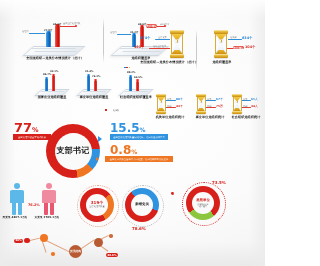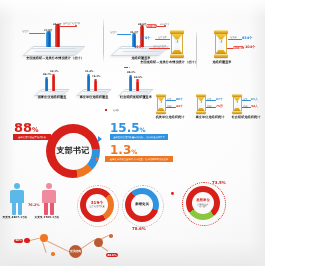--- a/index.html
+++ b/index.html
@@ -356,31 +356,31 @@
                 #d8201a 330deg 360deg);">
     <div class="hole" style="left:8.5px;top:8.5px;width:37px;height:37px;background:#fafafa;">
       <span class="cn" style="font-size:8px;font-weight:bold;color:#1a1a1a;letter-spacing:.3px;">支部书记</span>
     </div>
   </div>
 
   <div class="abs" style="left:98px;top:136px;width:0;height:0;border-top:3px solid transparent;border-bottom:3px solid transparent;border-left:4px solid #2f93e0;"></div>
   <div class="abs" style="left:96px;top:157px;width:0;height:0;border-top:2.6px solid transparent;border-bottom:2.6px solid transparent;border-left:3.6px solid #ef7622;"></div>
 
   <div class="bignum abs" style="left:14px;top:121px;color:#d8201a;font-size:13px;">
-    <span>88</span><span class="pct">%</span>
+    <span>77</span><span class="pct">%</span>
   </div>
   <div class="banner red abs" style="left:13px;top:134px;width:38px;height:6px;">全国党组织覆盖率统计数据</div>
 
   <div class="bignum abs" style="left:110px;top:122px;color:#2f93e0;font-size:12px;">
     <span>15.5</span><span class="pct">%</span>
   </div>
   <div class="banner blue abs" style="left:110px;top:134px;width:58px;height:6px;">全国基层党组织数量同比增长，党员队伍持续壮大</div>
 
   <div class="bignum abs" style="left:110px;top:144px;color:#ef7622;font-size:12px;">
-    <span>1.3</span><span class="pct">%</span>
+    <span>0.8</span><span class="pct">%</span>
   </div>
   <div class="banner orange abs" style="left:105px;top:156px;width:68px;height:6px;">全国党员总数占全国总人口比重，党员结构不断优化提升</div>
 
   <div class="person abs" style="left:10px;top:183px;width:14px;height:32px;">
     <div class="head" style="top:0;width:6px;height:6px;background:#5bb8e8;"></div>
     <div class="body" style="top:7px;height:13px;background:#5bb8e8;"></div>
     <div class="armL" style="top:7.5px;height:11px;background:#5bb8e8;"></div>
     <div class="armR" style="top:7.5px;height:11px;background:#5bb8e8;"></div>
     <div class="legL" style="height:12px;background:#5bb8e8;"></div>
     <div class="legR" style="height:12px;background:#5bb8e8;"></div>

